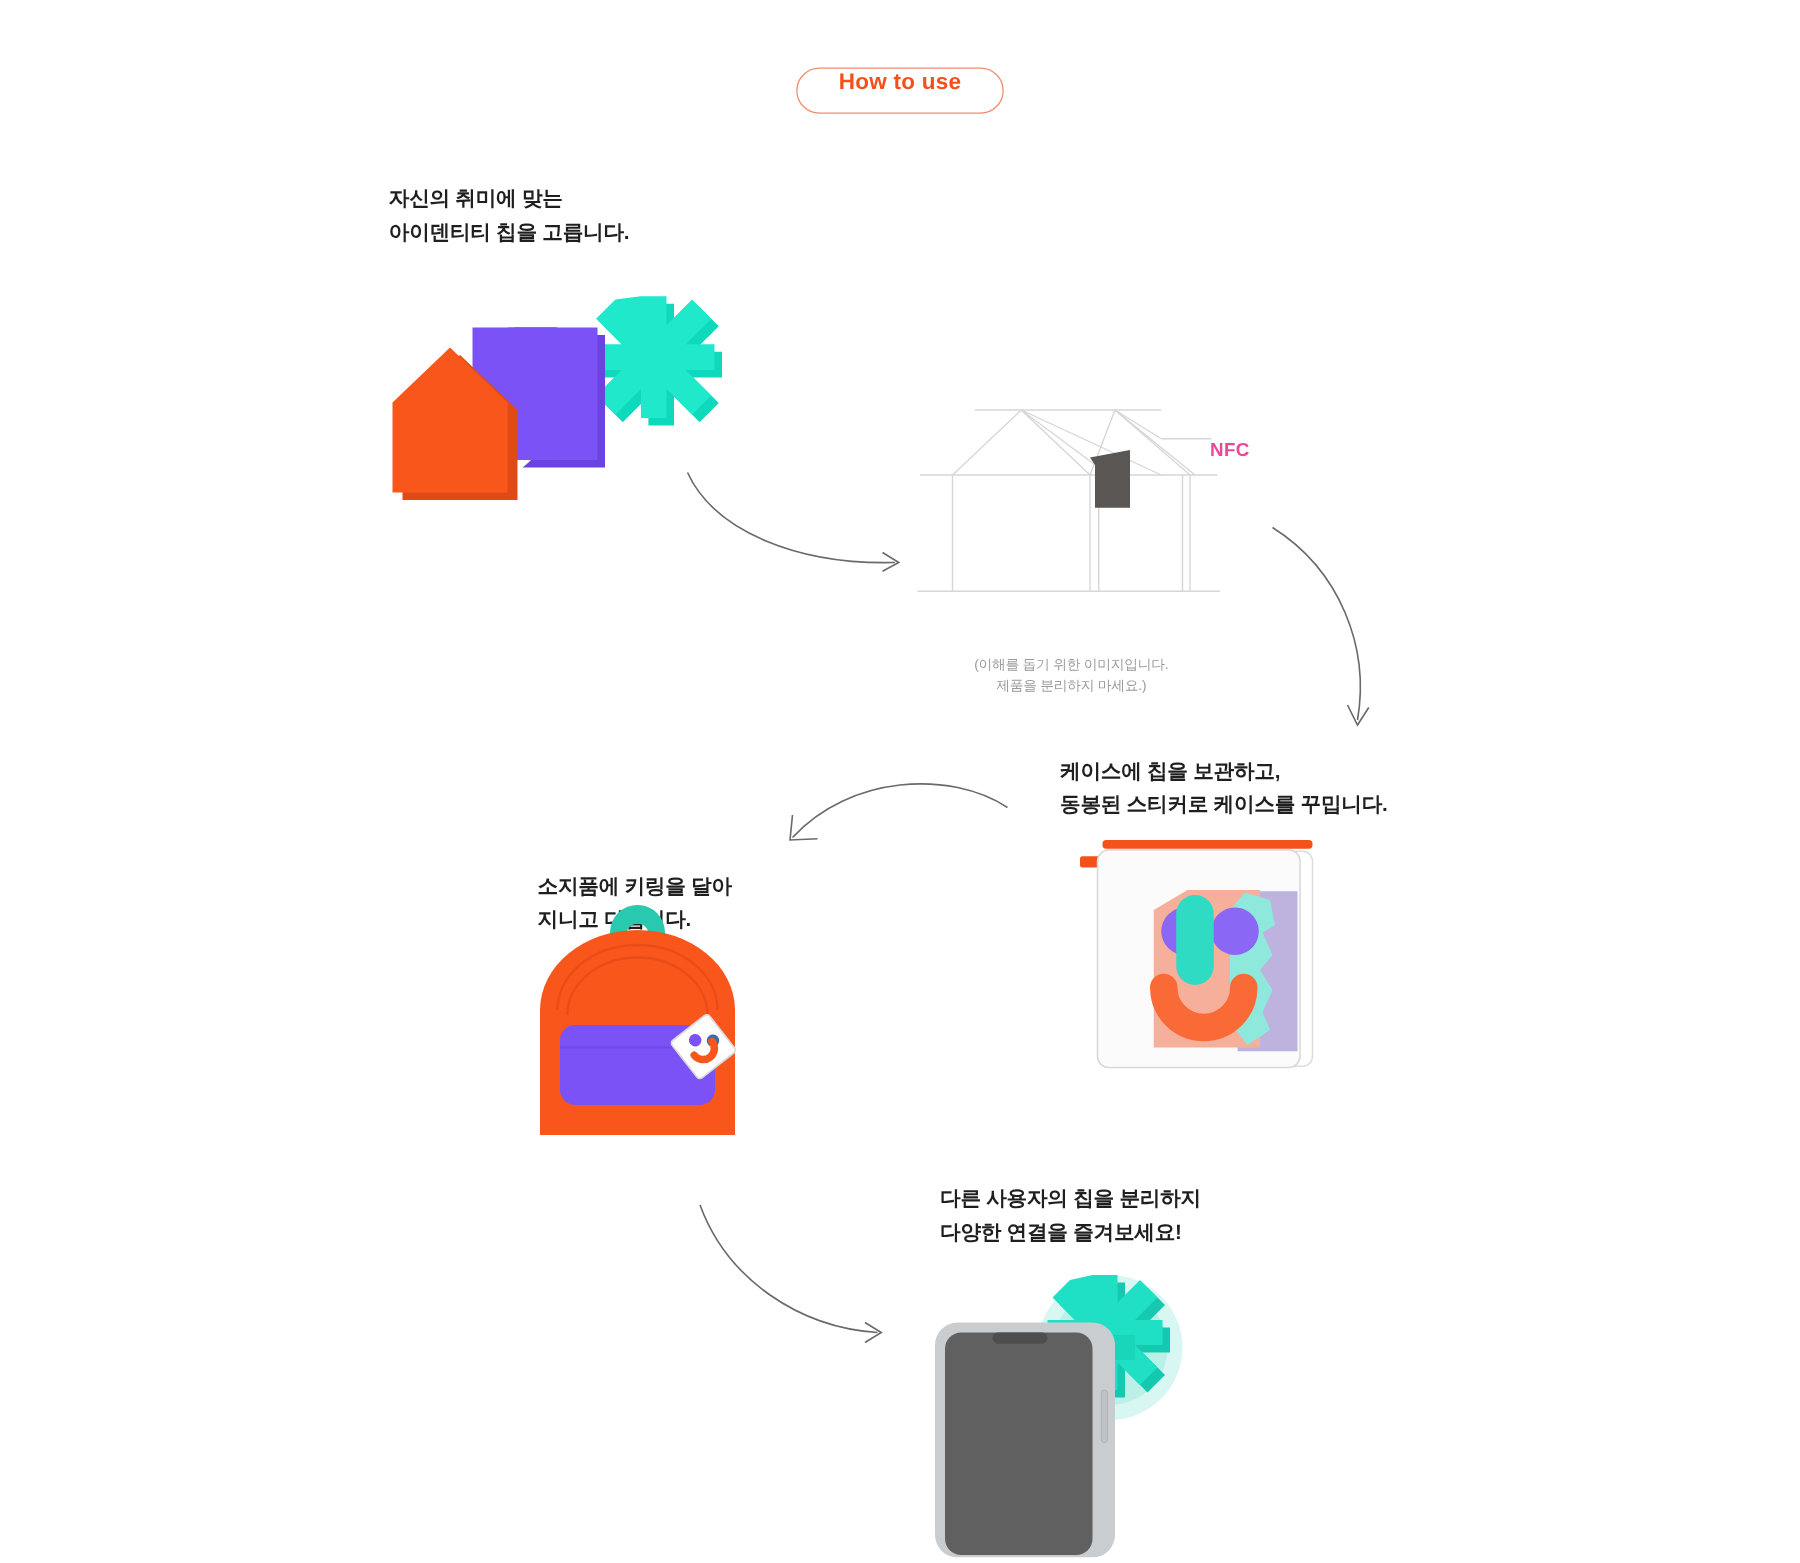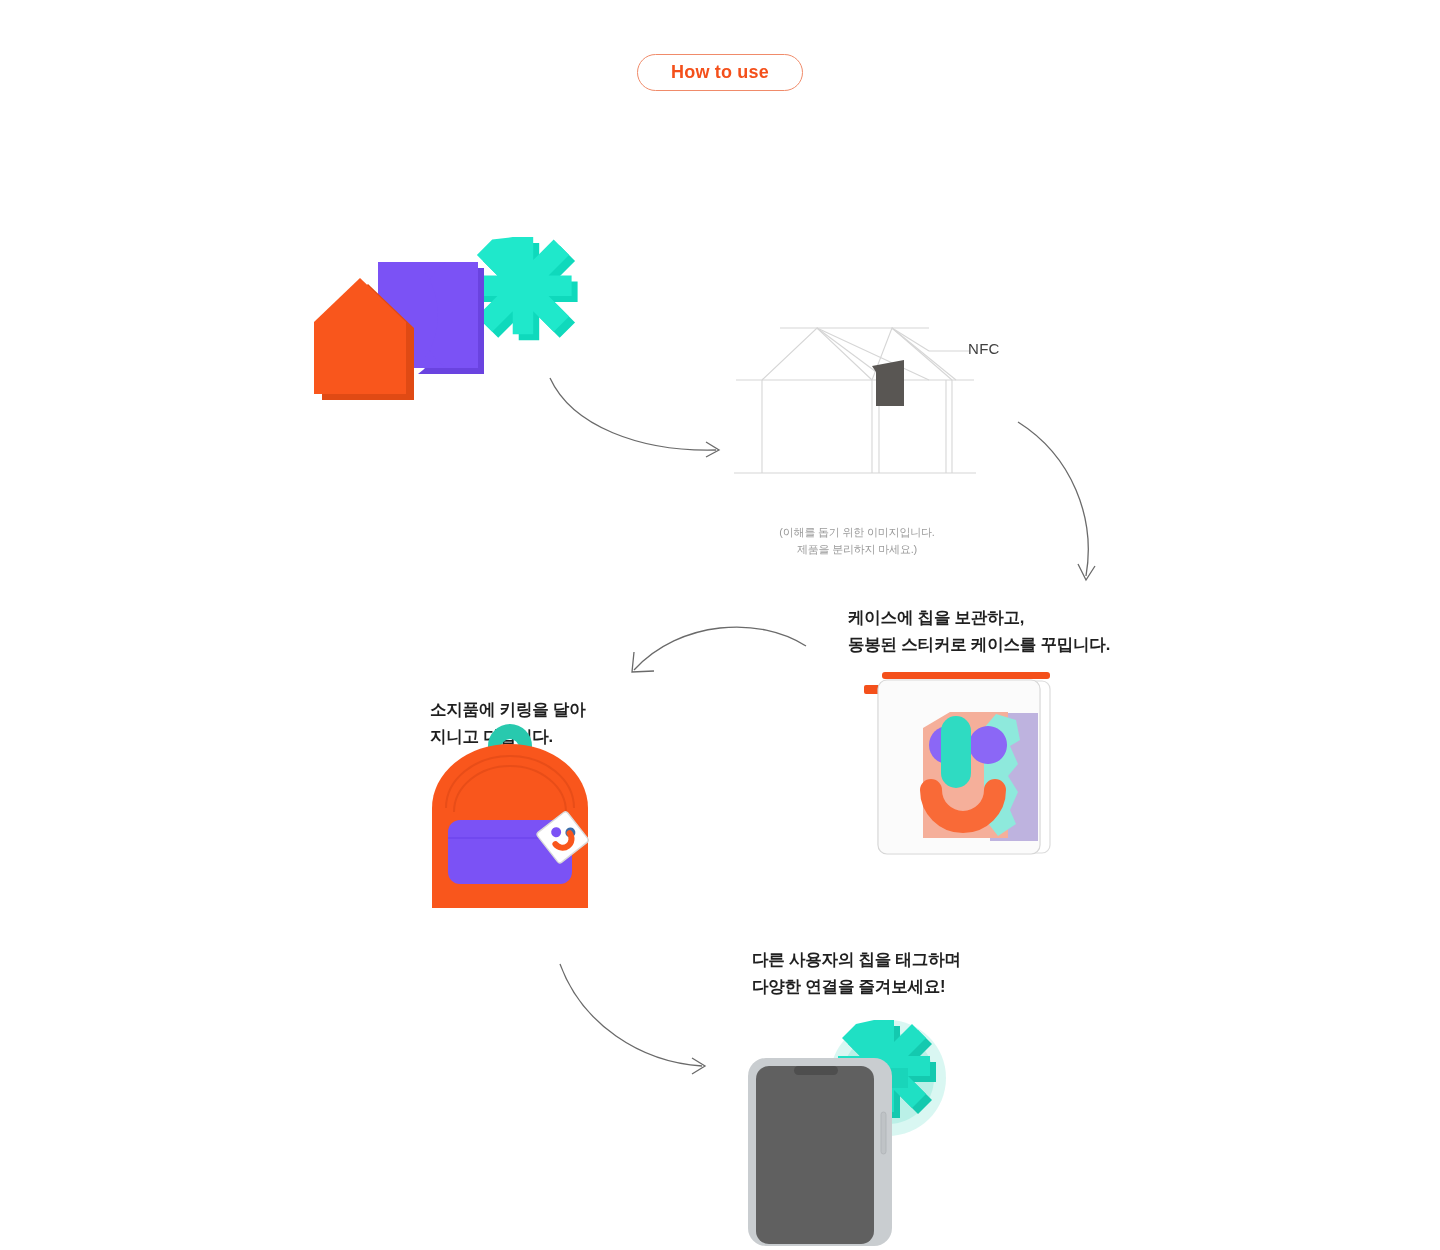--- a/index.html
+++ b/index.html
@@ -25,21 +25,20 @@
   .howto-pill {
     position: absolute;
     left: 637px;
     top: 54px;
     width: 166px;
     height: 37px;
     border: 1.5px solid #F08B6A;
     border-radius: 20px;
     box-sizing: border-box;
     display: flex;
-    align-items: center;
     justify-content: center;
     color: #F4501B;
     font-size: 18px;
     font-weight: bold;
     letter-spacing: 0.2px;
   }
   
   .caption {
     position: absolute;
     font-size: 16.5px;
@@ -75,36 +74,38 @@
   #art-case    { left: 858px;  top: 668px; }
   #art-bag     { left: 418px;  top: 716px; }
   #art-phone   { left: 736px;  top: 1016px; }
   #arrow-1     { left: 530px;  top: 360px; }
   #arrow-2     { left: 1000px; top: 408px; }
   #arrow-3     { left: 610px;  top: 608px; }
   #arrow-4     { left: 530px;  top: 948px; }
   .nfc-label {
     position: absolute;
     left: 968px;
-    top: 340px;
+    top: 352px;
     font-size: 15px;
-    font-weight: normal;
-    color: #404040;
+    font-weight: bold;
+    color: #ec4899;
     letter-spacing: 0.3px;
   }
 </style>
 </head>
 <body>
 
 <div class="stage">
 
   <div class="howto-pill">
     <span>How to use</span>
   </div>
 
+  <div class="caption" id="cap-1">자신의 취미에 맞는
+아이덴티티 칩을 고릅니다.</div>
 
   <svg class="art" id="art-chips" width="280" height="180" viewBox="0 0 280 180">
 
     <g>
       <path d="M196 4 L212 4 L212 22 L228 6 L240 18 L224 34 L242 34 L242 50 L224 50
                L240 66 L228 78 L212 62 L212 80 L196 80 L196 62 L180 78 L168 66 L184 50
                L166 50 L166 34 L184 34 L168 18 L180 6 Z" transform="translate(-4,-2) scale(1.28) translate(-22,14)" fill="#0FD9BC"></path>
       <path d="M196 4 L212 4 L212 22 L228 6 L240 18 L224 34 L242 34 L242 50 L224 50
                L240 66 L228 78 L212 62 L212 80 L196 80 L196 62 L180 78 L168 66 L184 50
                L166 50 L166 34 L184 34 L168 18 L180 6 Z" transform="translate(-10,-8) scale(1.28) translate(-22,14)" fill="#1FE8CB"></path>
@@ -191,21 +192,21 @@
     <rect x="30" y="104" width="124" height="64" rx="12" fill="#7B52F5"></rect>
     <path d="M30 122 h124" stroke="#6E46EC" stroke-width="1.5"></path>
     <g transform="translate(118,118) rotate(-38)">
       <rect x="0" y="0" width="38" height="38" rx="3" fill="#ffffff" stroke="#DADADA" stroke-width="1.4"></rect>
       <circle cx="17" cy="11" r="5" fill="#7B52F5"></circle>
       <circle cx="28" cy="20" r="5" fill="#3C6DA8"></circle>
       <path d="M9 20 a9 9 0 0 0 18 0" fill="none" stroke="#F9561C" stroke-width="6" stroke-linecap="round"></path>
     </g>
   </svg>
 
-  <div class="caption" id="cap-5">다른 사용자의 칩을 태그하며
+  <div class="caption" id="cap-5">다른 사용자의 칩을 분리하지
 다양한 연결을 즐겨보세요!</div>
 
   <svg class="art" id="art-phone" width="240" height="230" viewBox="0 0 240 230">
     <circle cx="152" cy="62" r="58" fill="#C9F3EC" opacity="0.7"></circle>
     <circle cx="152" cy="62" r="46" fill="#A9ECE1" opacity="0.65"></circle>
     <g>
       <path d="M138 4 L158 4 L158 26 L176 8 L190 22 L172 40 L194 40 L194 60 L172 60
                L190 78 L176 92 L158 74 L158 96 L138 96 L138 74 L120 92 L106 78 L124 60
                L102 60 L102 40 L124 40 L106 22 L120 8 Z" transform="translate(6,6)" fill="#14C9AF"></path>
       <path d="M138 4 L158 4 L158 26 L176 8 L190 22 L172 40 L194 40 L194 60 L172 60

